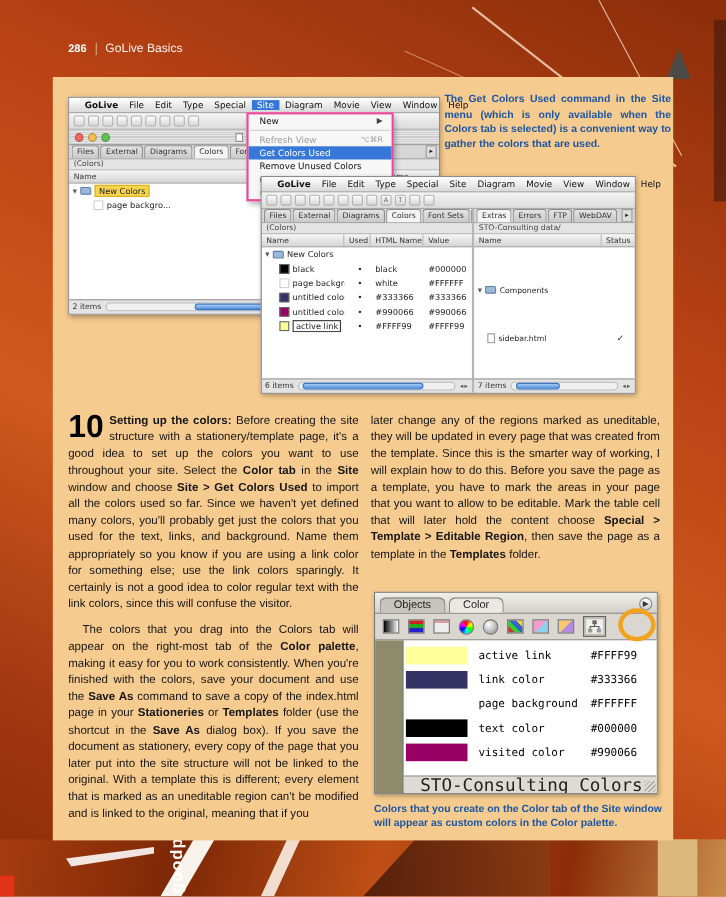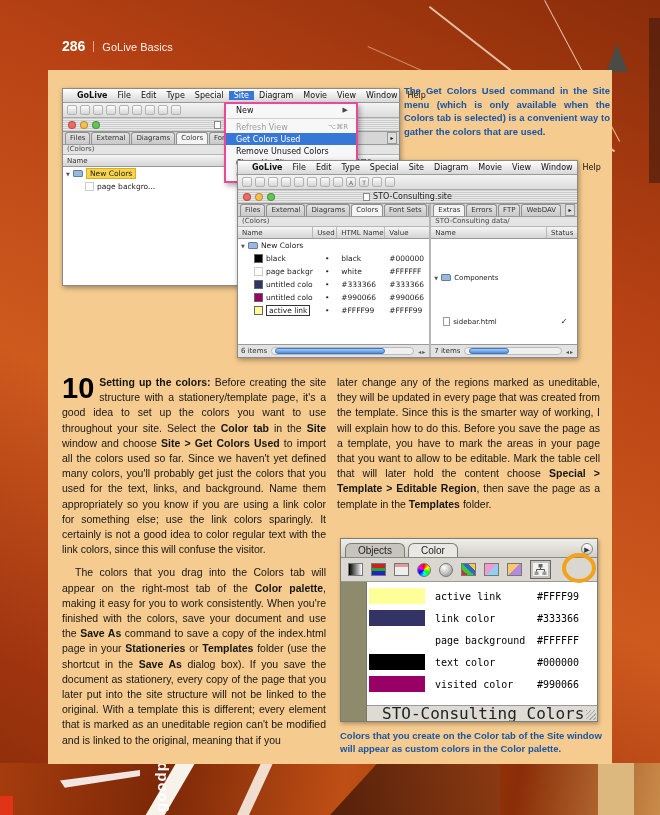--- a/index.html
+++ b/index.html
@@ -26,21 +26,21 @@
   #bdark1 { position:absolute; left:330px; top:763px; width:170px; height:52px;
             background:linear-gradient(80deg,#55200a,#8a3a12); clip-path:polygon(0 100%,28% 0,100% 0,100% 100%); }
   #blight { position:absolute; left:598px; top:763px; width:36px; height:52px; background:#dcb77e; }
   #bred { position:absolute; left:0; top:796px; width:13px; height:19px; background:#e23317; }
   #vtext { position:absolute; left:152px; top:766px; width:20px; height:60px; color:#fff;
            font-size:15px; font-weight:bold; letter-spacing:1px;
            transform:rotate(-90deg) translateX(-46px); transform-origin:left top; white-space:nowrap; }
 
   
   #page-header { position:absolute; left:62px; top:38px; z-index:2; color:#fff; display:flex; align-items:baseline; }
-  #page-header .pn { font-size:14px; font-weight:bold; }
+  #page-header .pn { font-size:10px; font-weight:bold; }
   #page-header .hsep { width:1px; height:11px; background:rgba(255,255,255,.55); margin:0 8px; align-self:center; }
   #page-header .pt { font-size:11px; color:rgba(255,255,255,.92); }
 
   
   #card { position:absolute; left:48px; top:70px; width:564px; height:694px; background:#f6cb8f; z-index:1; }
 
   
   .macwin { position:absolute; background:#e5e5e5; border:1px solid #8a8a8a;
             box-shadow:1px 2px 5px rgba(0,0,0,.35); display:flex; flex-direction:column;
             font-family:"DejaVu Sans",sans-serif; color:#111; }
@@ -256,20 +256,27 @@
     </div>
     <div class="lrow">
       <span class="namecol" style="padding-left:22px">
         <span class="swatch noborder" style="background-color: rgb(255, 255, 255);"></span>
         <span>page backgro...</span>
       </span>
       <span class="ccol" style="flex:0 0 42px;text-align:center">•</span>
       <span class="ccol" style="flex:0 0 74px">white</span>
     </div>
   </div>
+  <div class="statusbar">
+    <span>2 items</span>
+    <span class="hscroll">
+      <span class="hthumb" style="left:28%;width:58%"></span>
+    </span>
+    <span class="sb-arrows">◂▸</span>
+  </div>
 </div>
 
 <div id="menu1">
   <div class="ddi">
     <span>New</span>
     <span class="accel">▶</span>
   </div>
   <div class="ddsep"></div>
   <div class="ddi dis">
     <span>Refresh View</span>
@@ -312,31 +319,20 @@
     <span class="tbi"></span>
     <span class="tbi"></span>
     <span class="tbi"></span>
     <span class="tbi"></span>
     <span class="tbi"></span>
     <span class="tbi"></span>
     <span class="tbi">A</span>
     <span class="tbi">T</span>
     <span class="tbi"></span>
     <span class="tbi"></span>
-  </div>
-  <div class="titlebar">
-    <div class="lights">
-      <span class="light l-close"></span>
-      <span class="light l-min"></span>
-      <span class="light l-zoom"></span>
-    </div>
-    <span class="wtitle">
-      <span class="docicon"></span>
-      <span>STO-Consulting.site</span>
-    </span>
   </div>
   <div class="panes">
 
     <div class="pane left">
       <div class="tabbar">
         <span class="tab">Files</span>
         <span class="tab">External</span>
         <span class="tab">Diagrams</span>
         <span class="tab active">Colors</span>
         <span class="tab">Font Sets</span>

